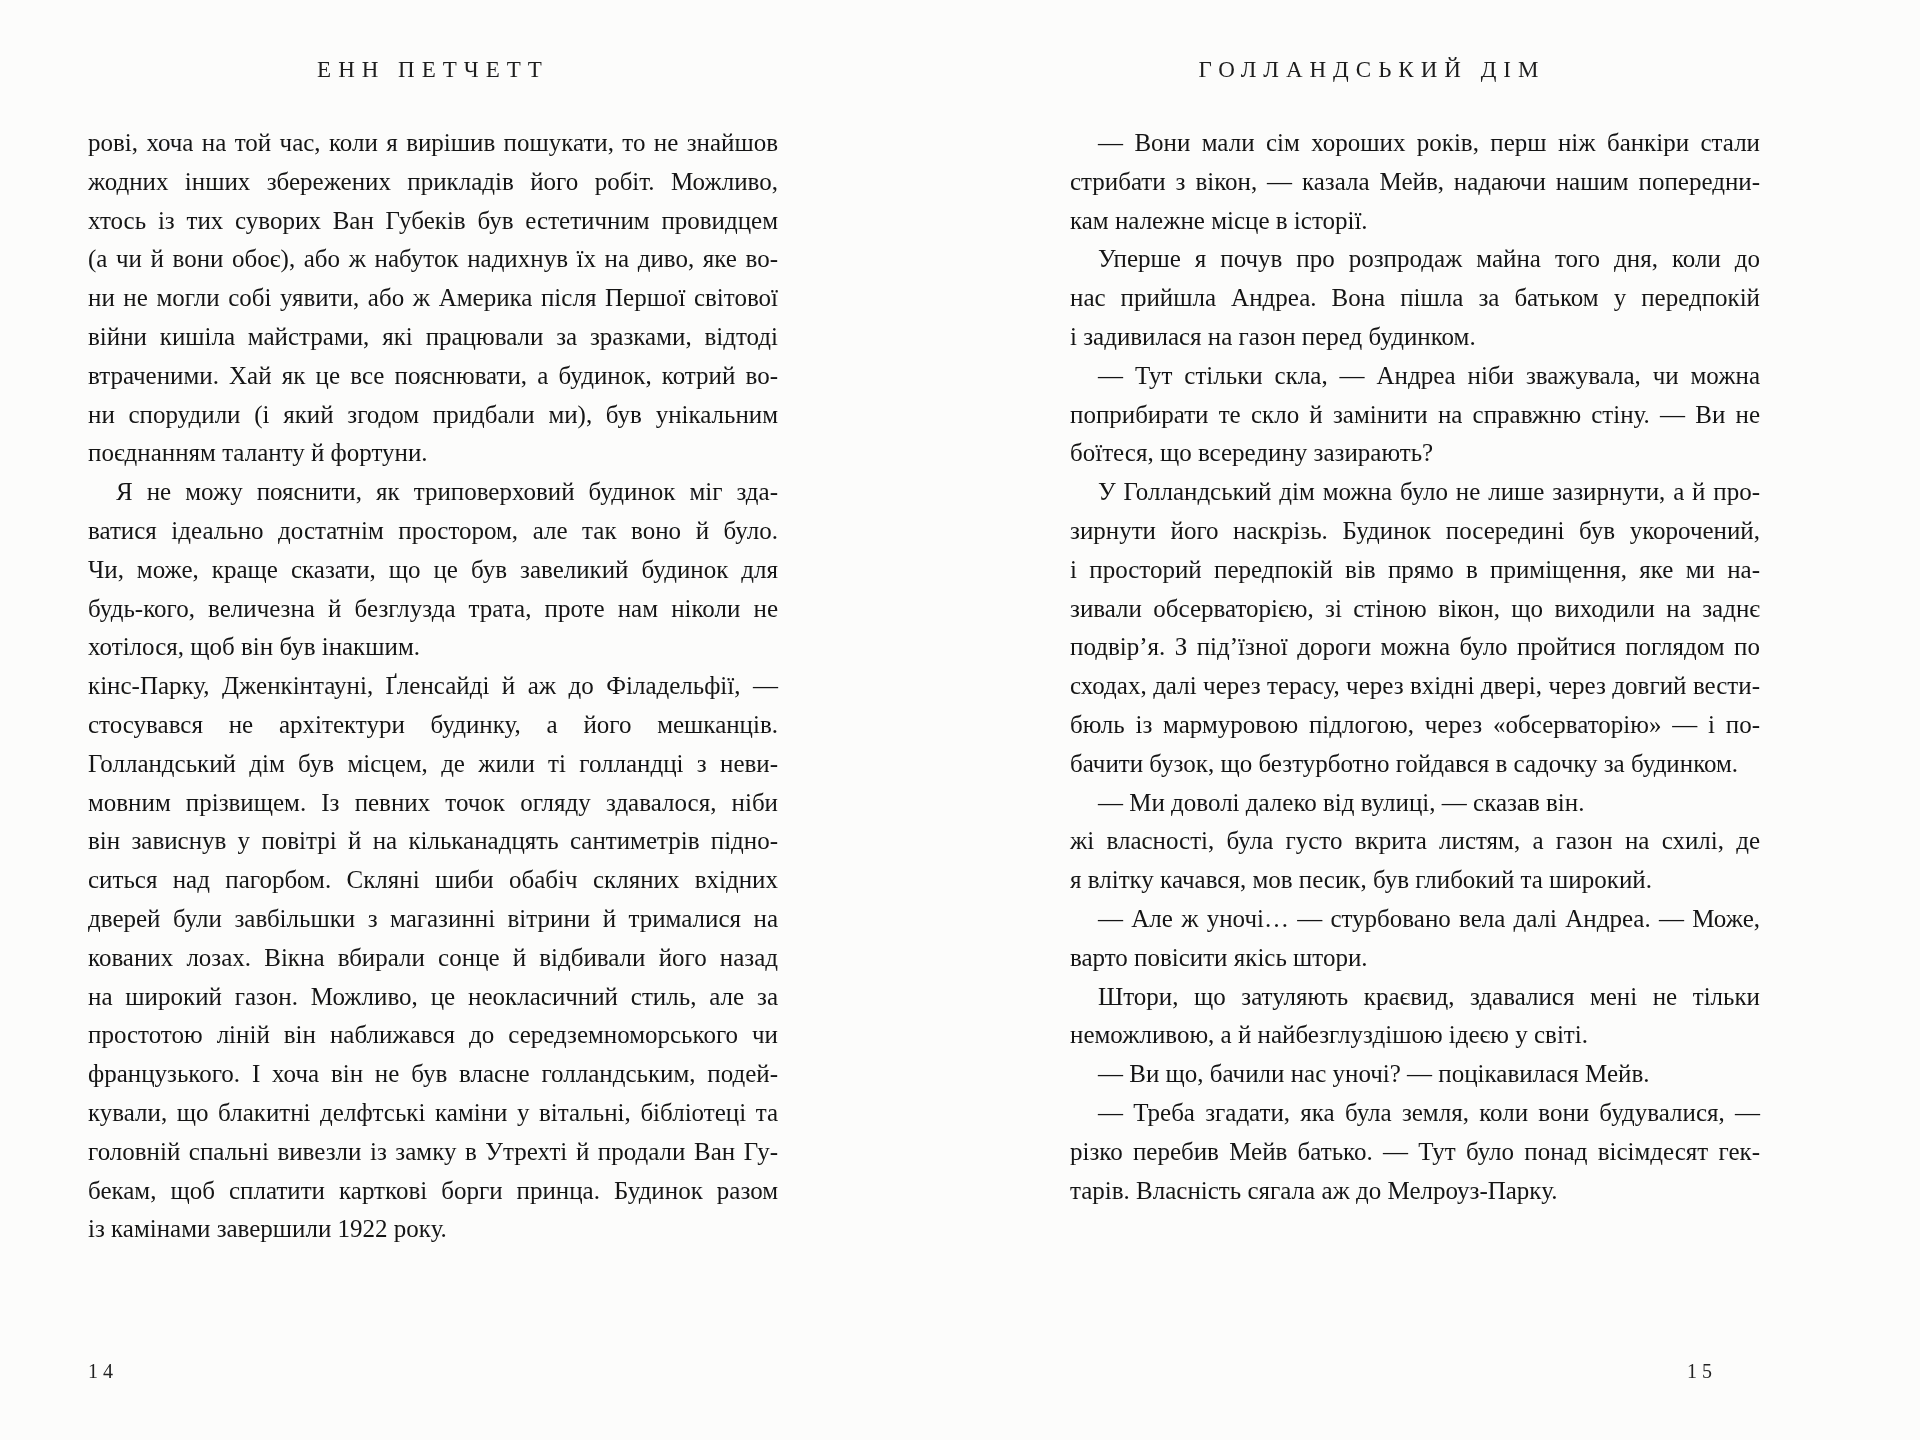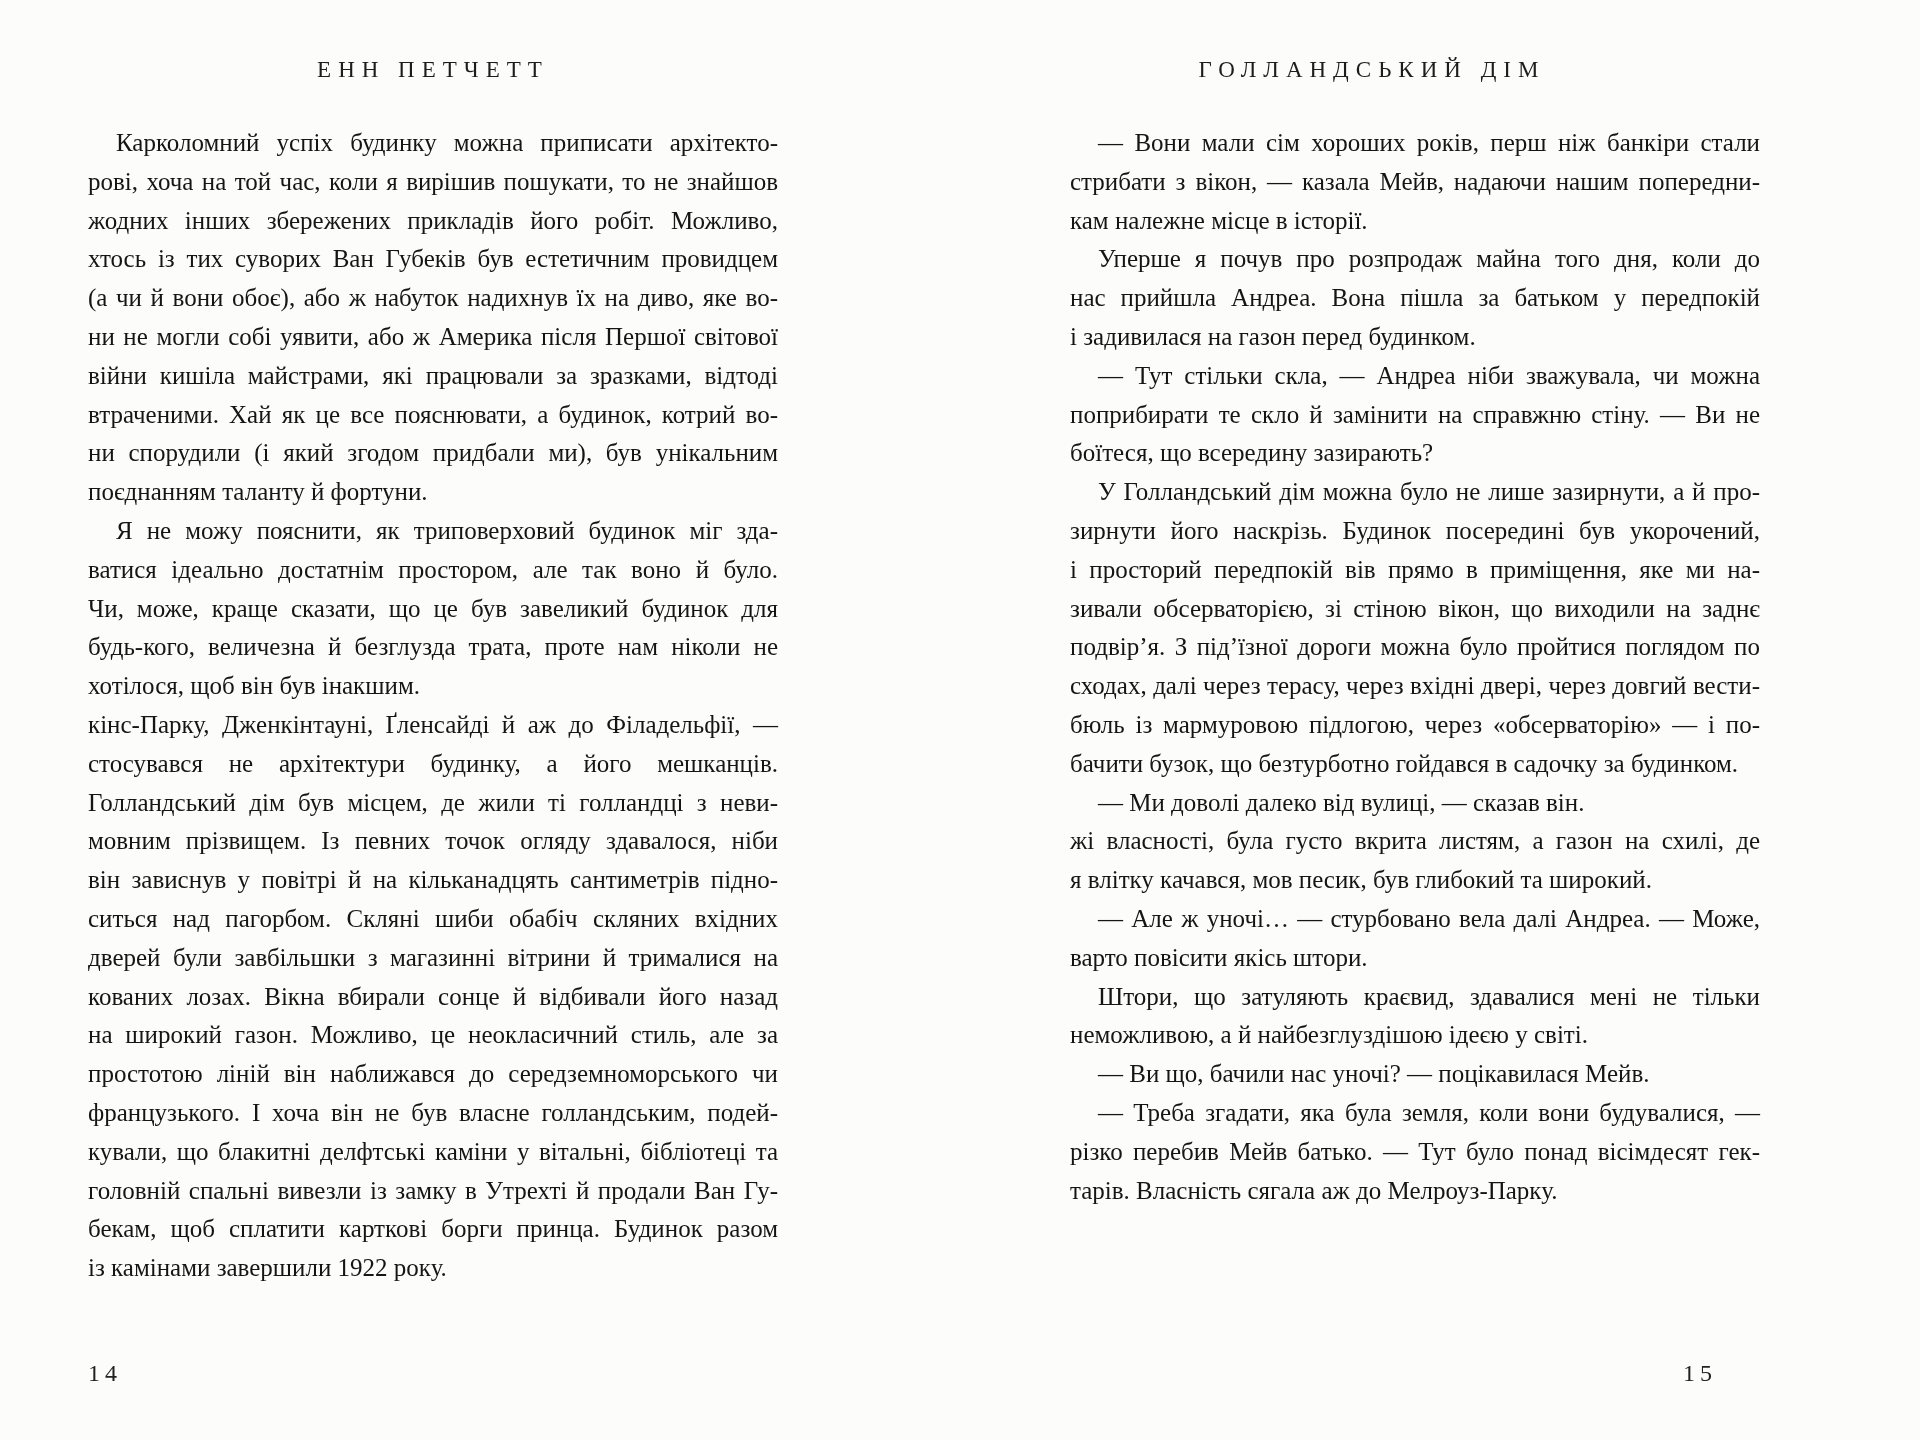--- a/index.html
+++ b/index.html
@@ -56,21 +56,21 @@
   }
   .line.last {
     text-align-last: left;
   }
   .line.first {
     text-indent: 28px;
   }
   .page-number {
     position: absolute;
     top: 1360px;
-    font-size: 24px;
+    font-size: 20px;
     letter-spacing: 5px;
     color: #222;
   }
   .page-number.left {
     left: 88px;
   }
   .page-number.right {
     left: 1027px;
     width: 690px;
     text-align: right;
@@ -79,21 +79,20 @@
 </style>
 </head>
 <body>
 
 <div class="spread">
 
   <section>
     <div class="running-header left">ЕНН ПЕТЧЕТТ</div>
     <div class="text-block left" id="left-text">
         <div class="paragraph">
-          <div class="line first">Карколомний успіх будинку можна приписати архітекто-</div>
           <div class="line">рові, хоча на той час, коли я вирішив пошукати, то не знайшов</div>
           <div class="line">жодних інших збережених прикладів його робіт. Можливо,</div>
           <div class="line">хтось із тих суворих Ван Губеків був естетичним провидцем</div>
           <div class="line">(а чи й вони обоє), або ж набуток надихнув їх на диво, яке во-</div>
           <div class="line">ни не могли собі уявити, або ж Америка після Першої світової</div>
           <div class="line">війни кишіла майстрами, які працювали за зразками, відтоді</div>
           <div class="line">втраченими. Хай як це все пояснювати, а будинок, котрий во-</div>
           <div class="line">ни спорудили (і який згодом придбали ми), був унікальним</div>
           <div class="line last">поєднанням таланту й фортуни.</div>
         </div>

